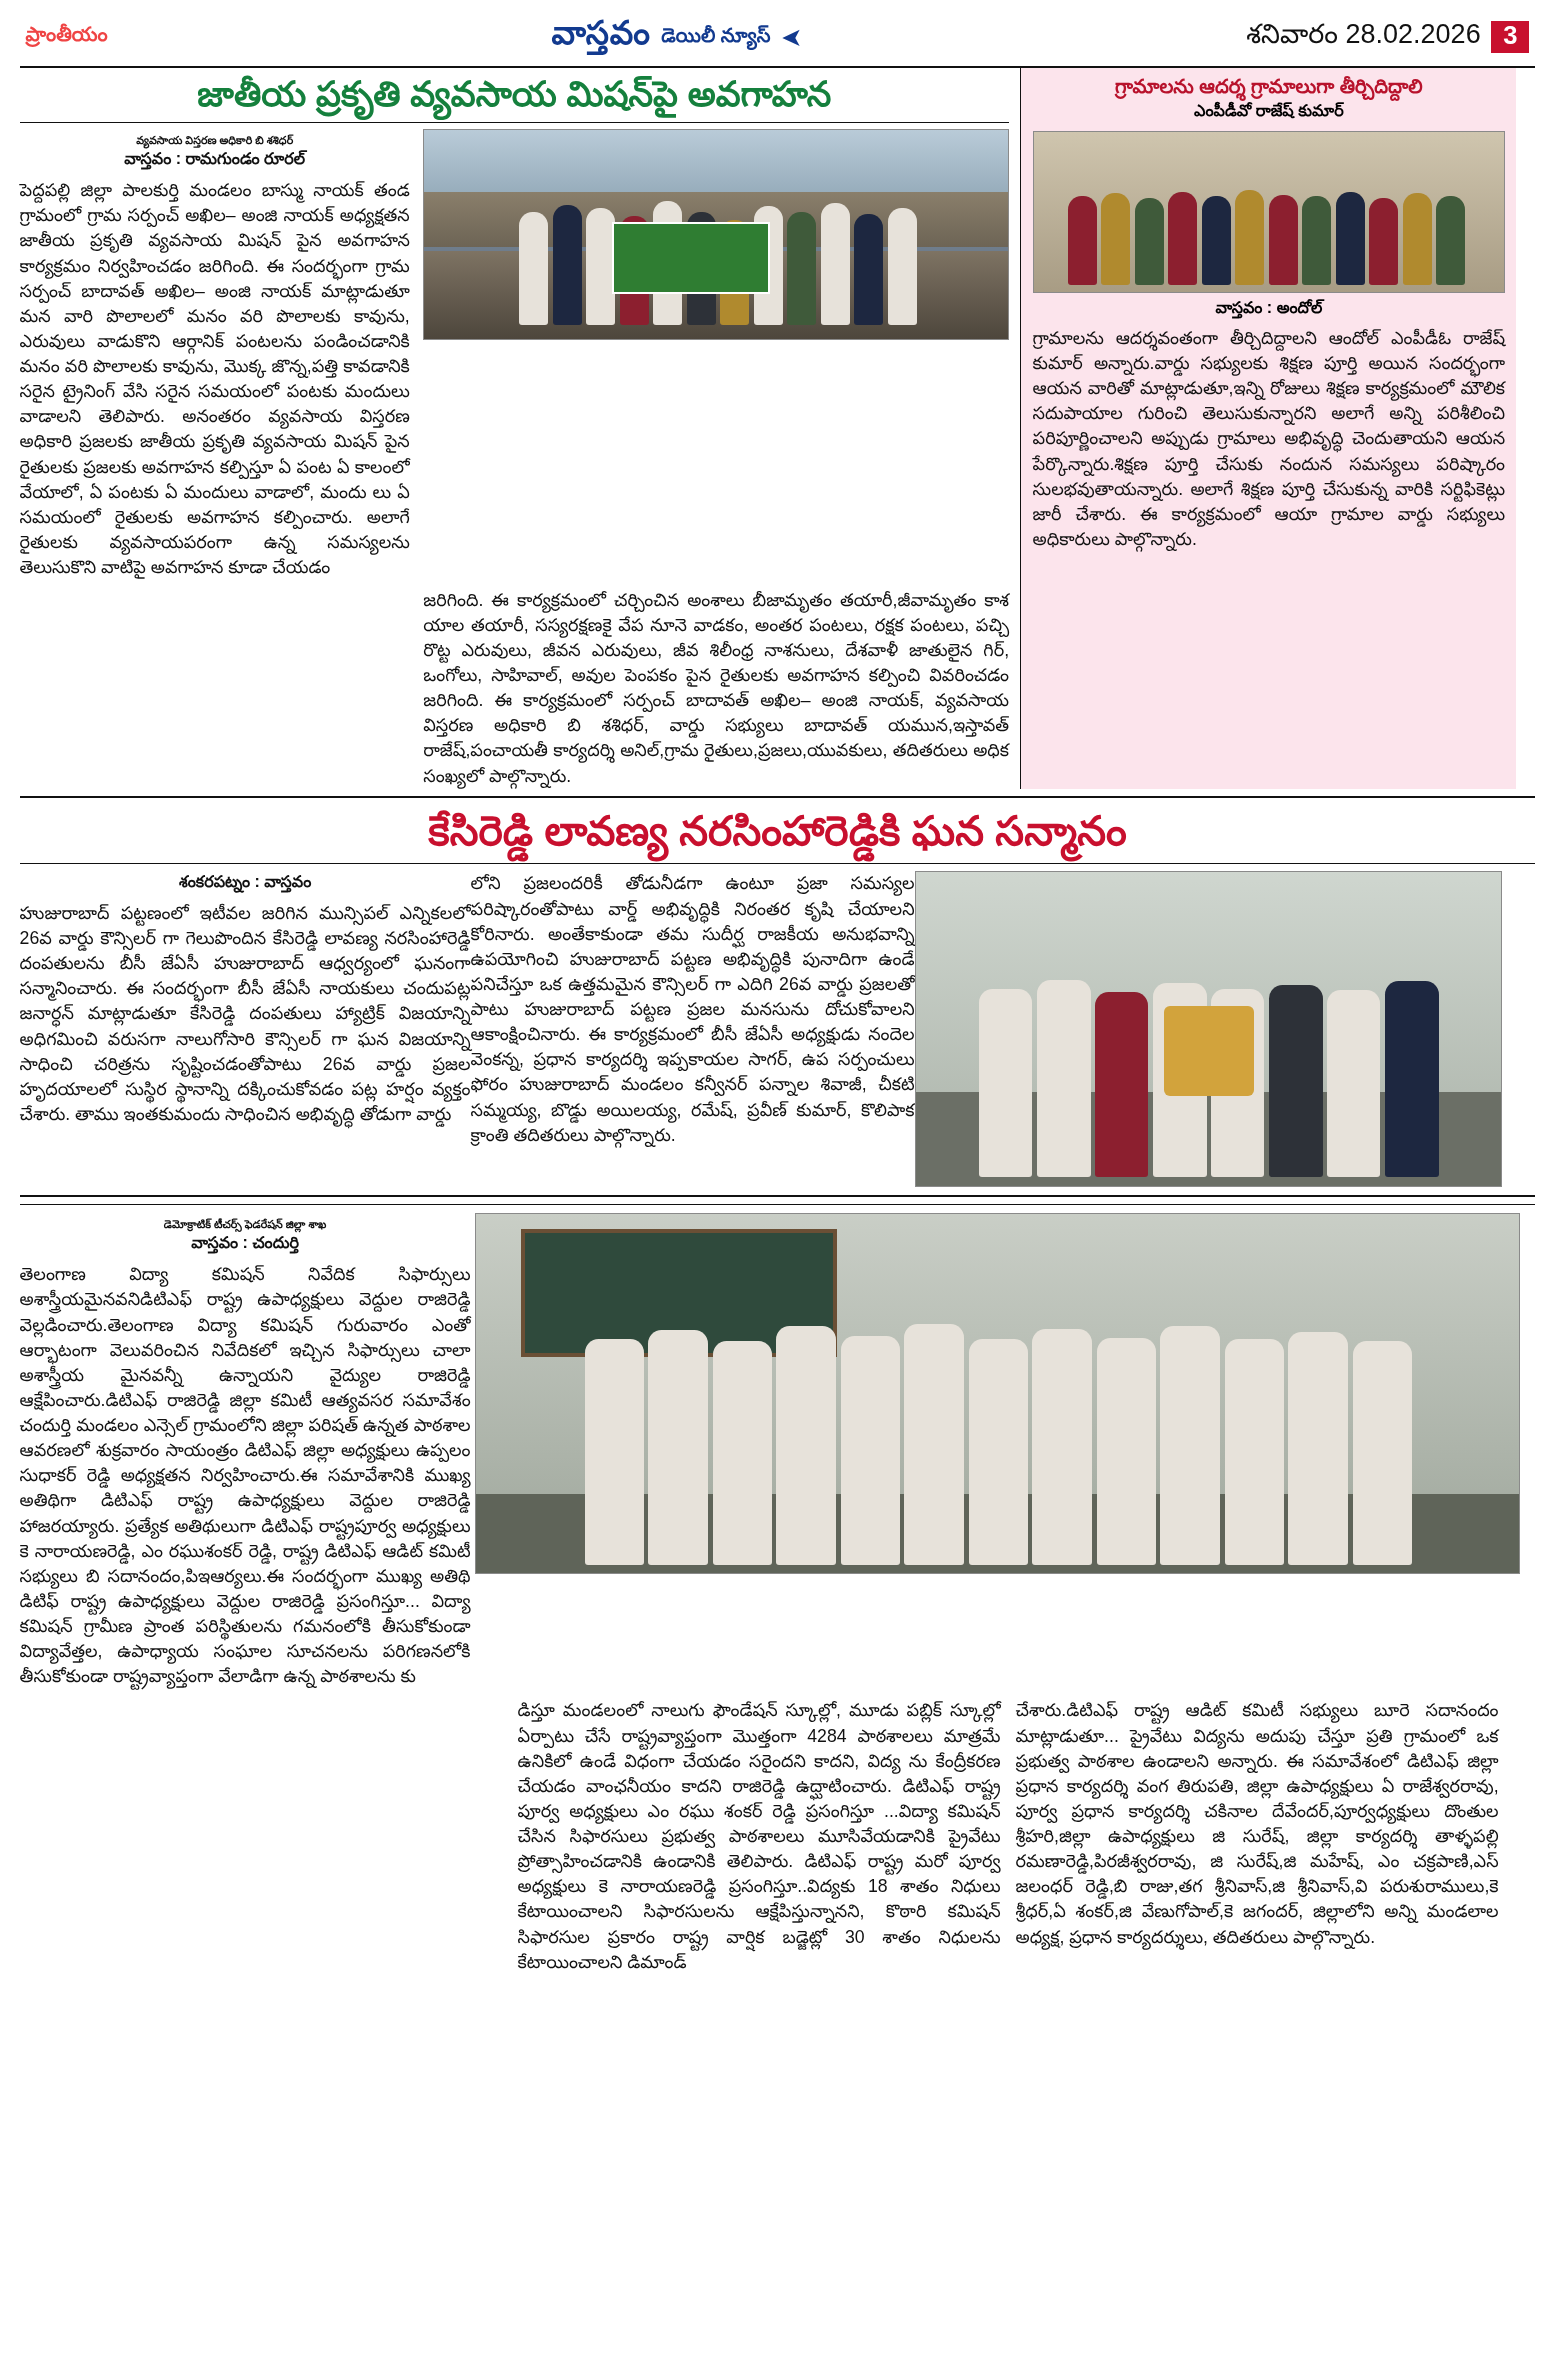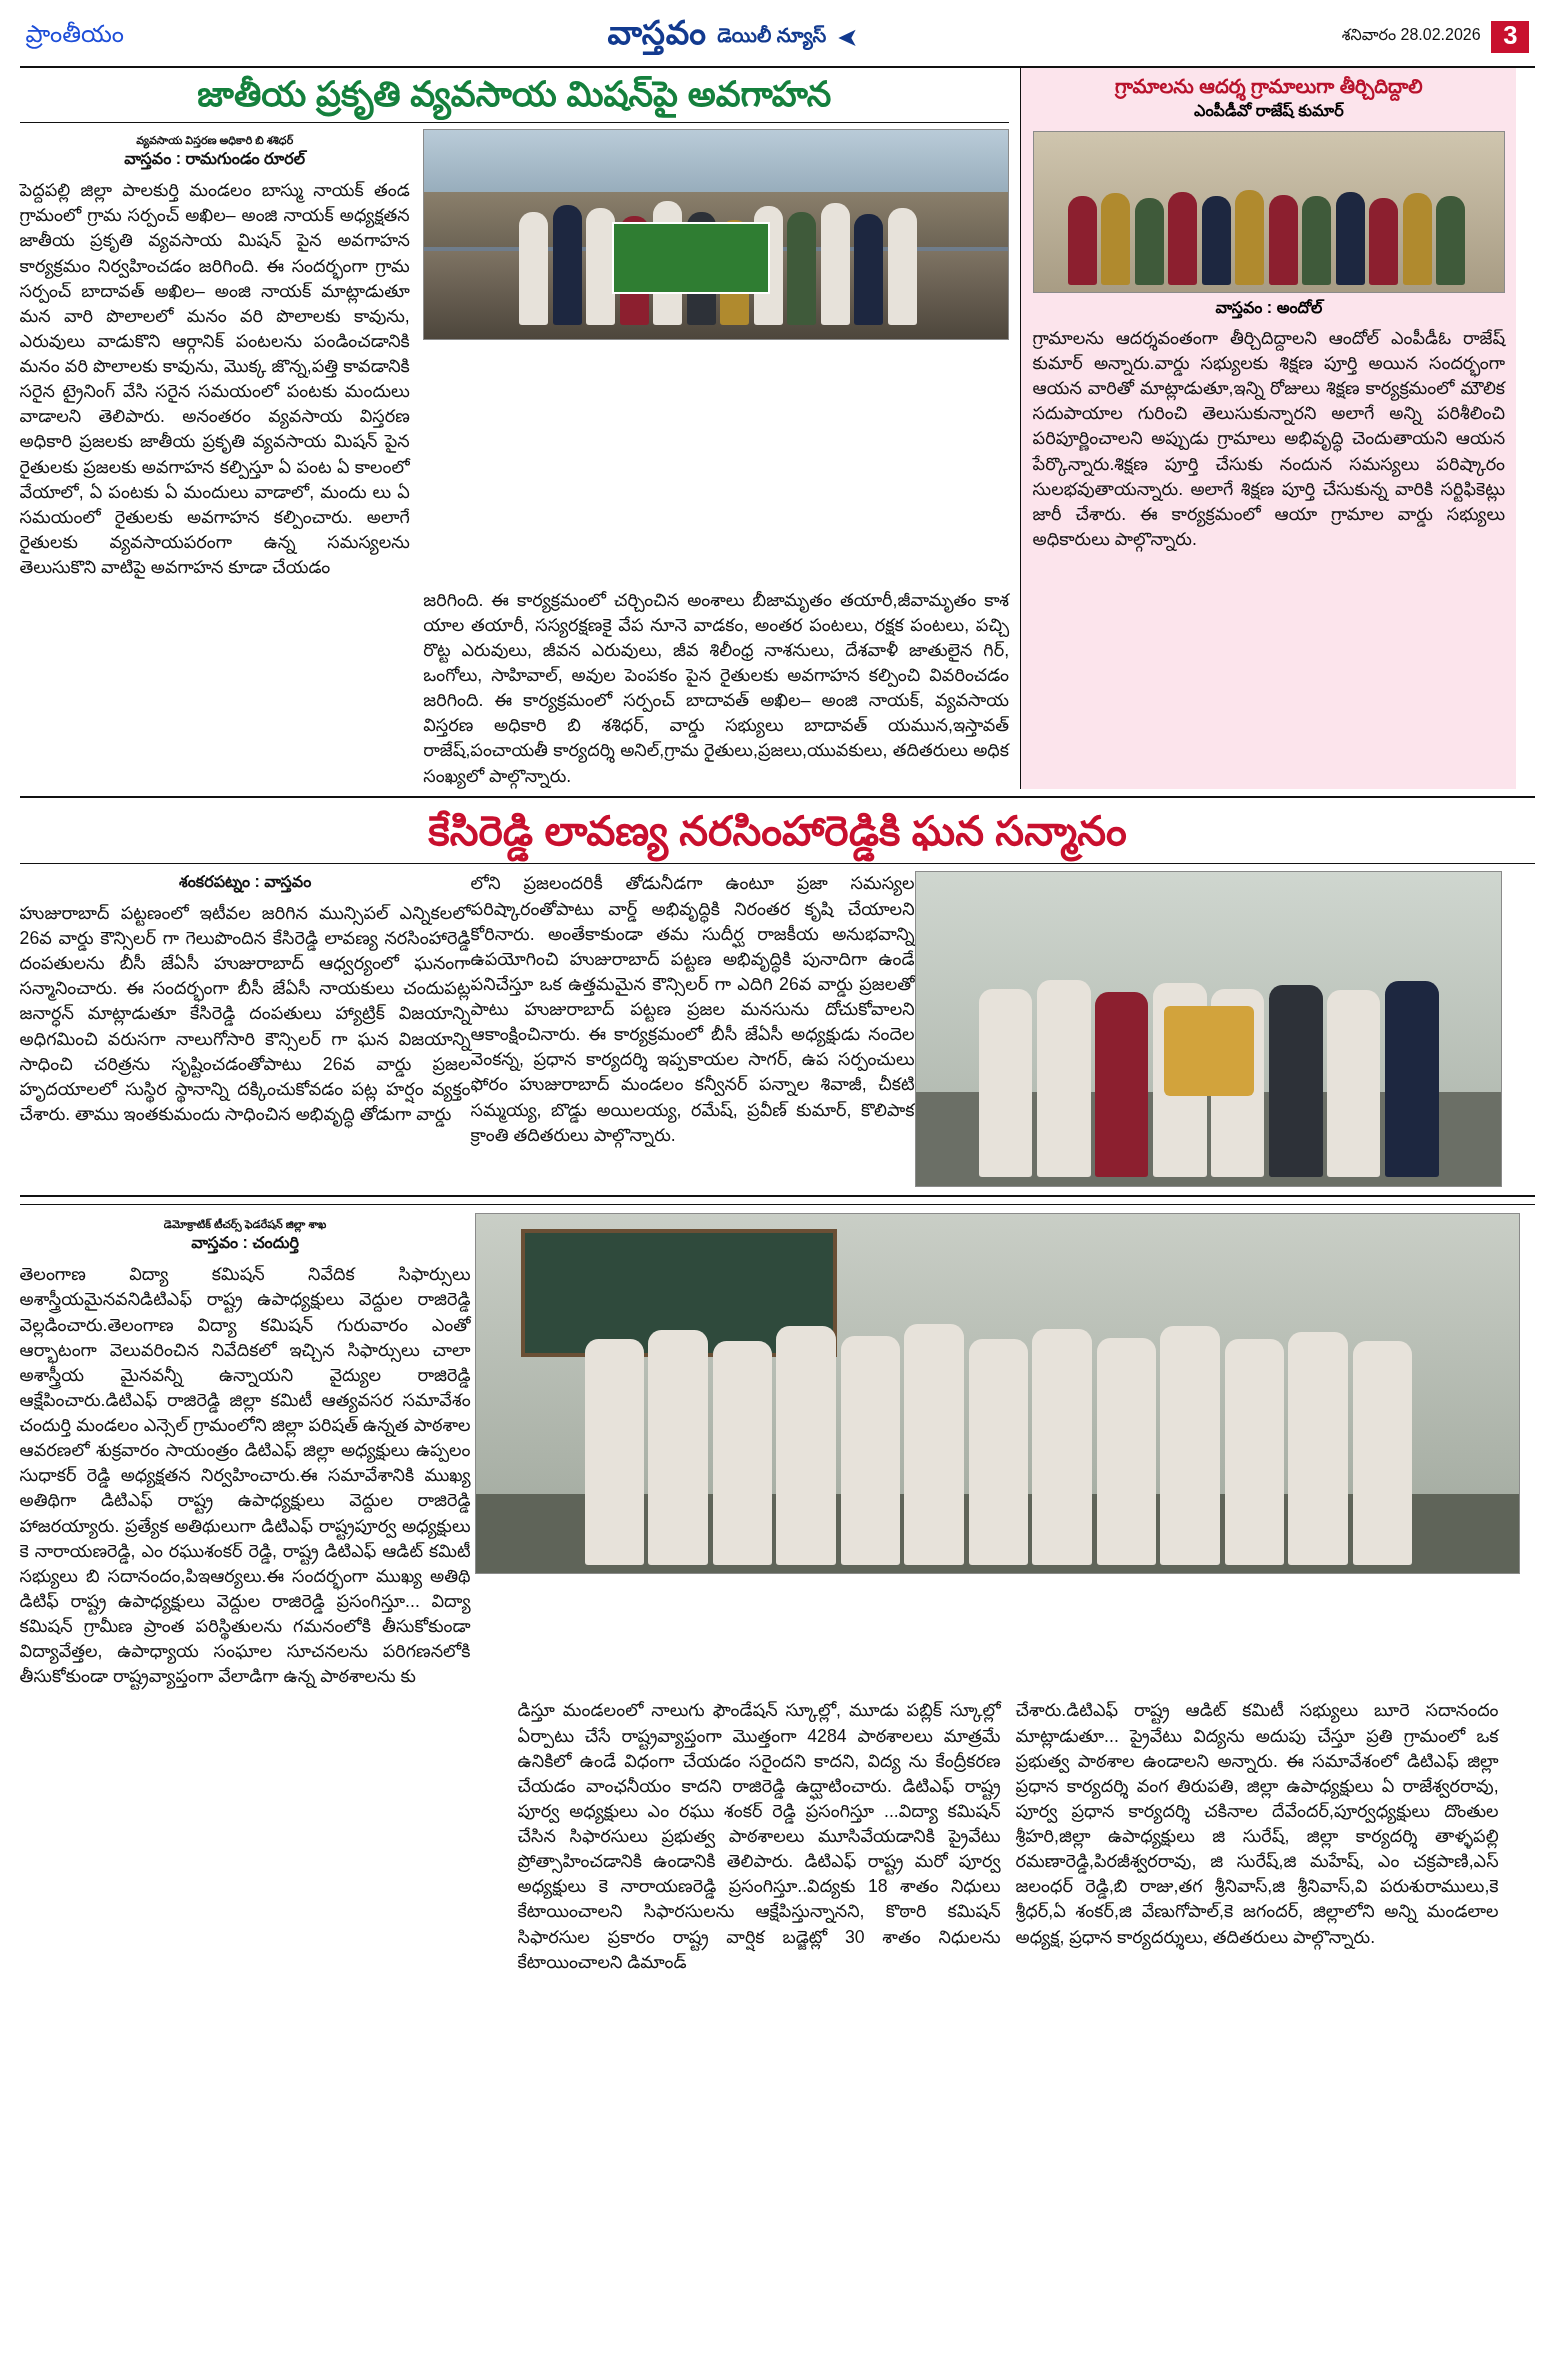--- a/index.html
+++ b/index.html
@@ -21,23 +21,23 @@
   
   .masthead {
     display: flex;
     align-items: center;
     justify-content: space-between;
     border-bottom: 2.3px solid #111;
     padding: 3px 6px 7.5px 6px;
     height: 54px;
   }
   .mast-left {
-    font-size: 24px;
-    color: #1d4ed8;
-    font-weight: normal;
+    font-size: 20px;
+    color: #ef4444;
+    font-weight: bold;
     letter-spacing: 0px;
   }
   .mast-center {
     display: flex;
     align-items: center;
     gap: 10.5px;
   }
   .mast-title {
     font-size: 33px;
     font-weight: bold;
@@ -53,21 +53,21 @@
     font-size: 25.6px;
     color: #123a8f;
     transform: scaleX(-1);
   }
   .mast-right {
     display: flex;
     align-items: center;
     gap: 10.5px;
   }
   .mast-date {
-    font-size: 16px;
+    font-size: 27px;
     color: #111;
   }
   .page-num {
     background: #c8102e;
     color: #fff;
     font-size: 25.6px;
     font-weight: bold;
     padding: 1.5px 12px 4.5px 12px;
     line-height: 1;
     display: inline-block;

